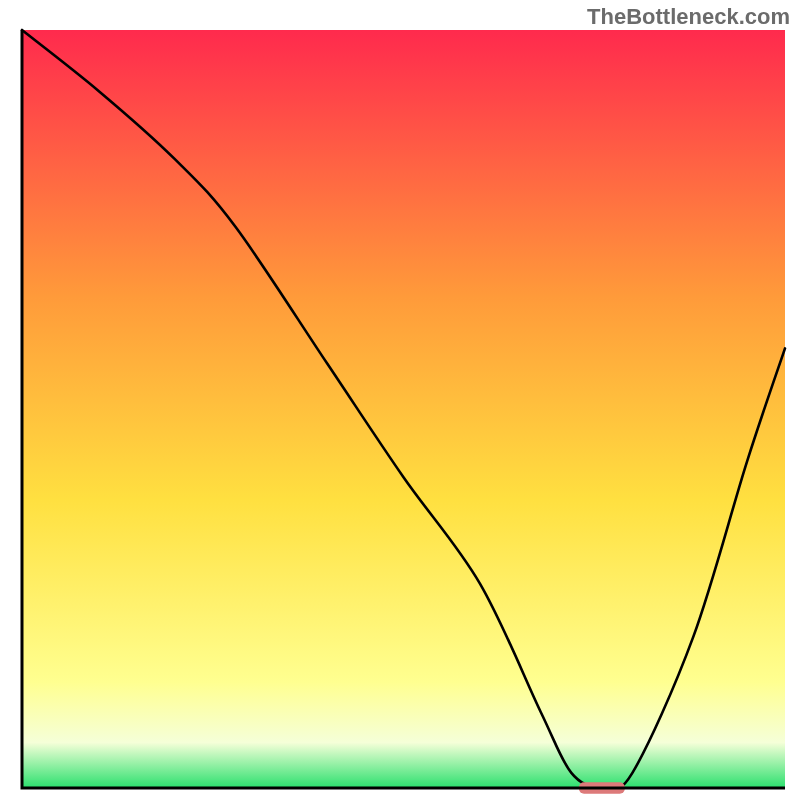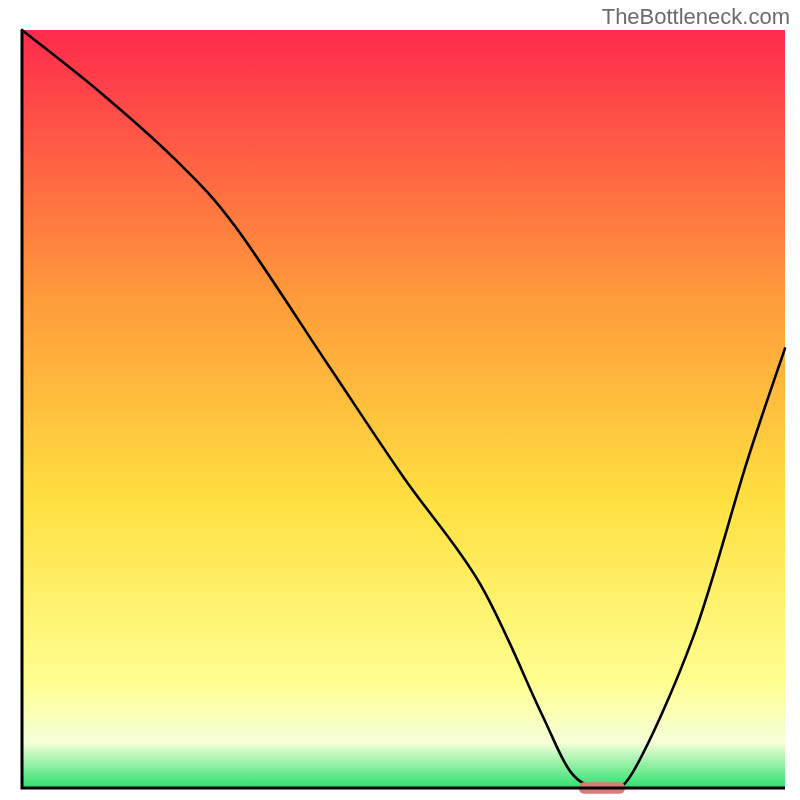--- a/index.html
+++ b/index.html
@@ -14,21 +14,21 @@
   .container {
     position: relative;
     width: 800px;
     height: 800px;
   }
   .watermark {
     position: absolute;
     top: 4px;
     right: 10px;
     font-size: 22px;
-    font-weight: 400;
+    font-weight: 700;
     color: #6b6b6b;
     font-family: Arial, sans-serif;
     z-index: 10;
   }
   svg.chart {
     position: absolute;
     top: 0;
     left: 0;
   }
 </style>

